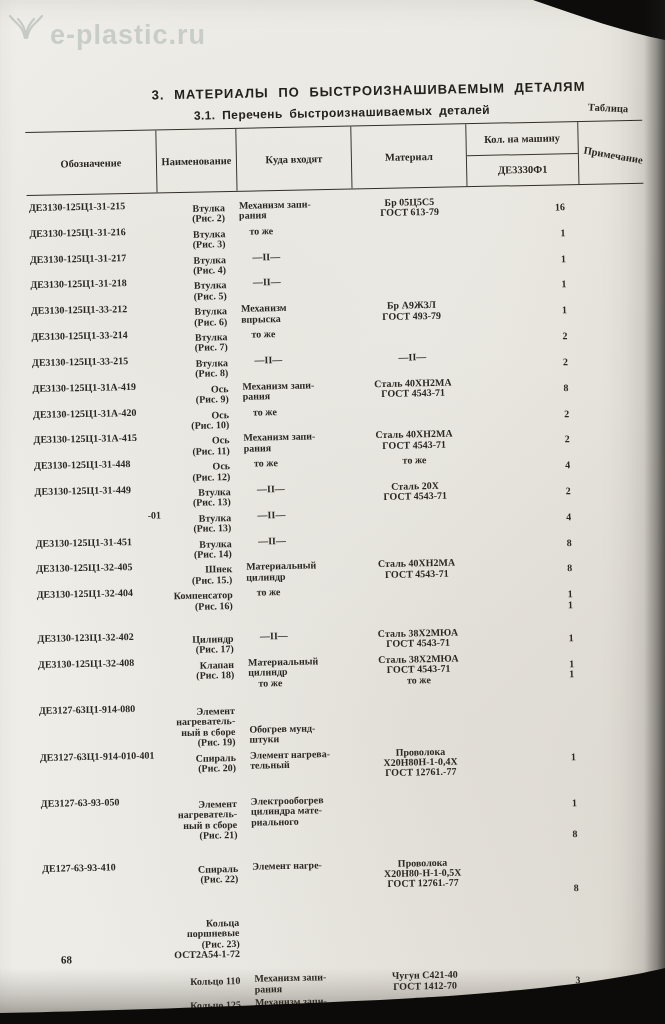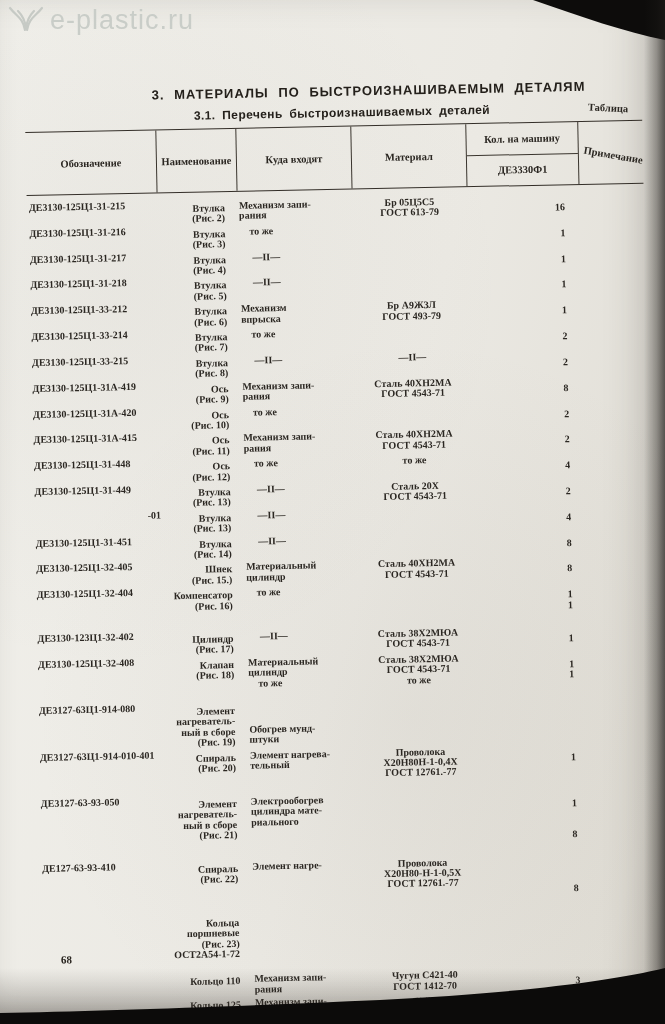--- a/index.html
+++ b/index.html
@@ -6,22 +6,22 @@
   .page{position:relative;width:665px;height:1024px;overflow:hidden;
     background:
       radial-gradient(circle at 18% 28%, rgba(125,118,105,0.06), transparent 42%),
       radial-gradient(circle at 62% 70%, rgba(125,118,105,0.07), transparent 46%),
       linear-gradient(105deg,#f1f0eb 0%,#ebe9e3 55%,#e0ddd5 92%,#d6d2c9 100%);
     font-family:"Liberation Serif", serif; color:#2b2722;}
   .page::after{content:"";position:absolute;inset:0;pointer-events:none;
     box-shadow:inset -34px 0 46px -22px rgba(55,50,44,0.38), inset 0 -26px 34px -20px rgba(55,50,44,0.30);}
   
   .watermark{position:absolute;left:6px;top:4px;display:flex;align-items:center;gap:4px;z-index:2;}
-  .watermark .wm-text{font-family:"Liberation Sans",sans-serif;font-size:27px;font-weight:400;
-    color:#c9cdc8;letter-spacing:1px;}
+  .watermark .wm-text{font-family:"Liberation Sans",sans-serif;font-size:27px;font-weight:700;
+    color:#c9cdc8;letter-spacing:1px;margin-top:16px;}
   
   .content{position:absolute;left:0;top:0;width:665px;height:1024px;
     transform:rotate(-1.15deg);transform-origin:50% 50%;z-index:1;}
   .title{position:absolute;left:152px;top:84px;width:450px;text-align:center;
     font-family:"Liberation Sans",sans-serif;font-weight:bold;font-size:13px;
     letter-spacing:1px;word-spacing:5px;color:#24201b;}
   .subtitle{position:absolute;left:140px;top:106px;width:420px;text-align:center;
     font-family:"Liberation Sans",sans-serif;font-weight:bold;font-size:12px;
     letter-spacing:0.4px;word-spacing:3px;color:#24201b;}
   .table-label{position:absolute;left:596px;top:108px;font-size:10.5px;font-weight:bold;

